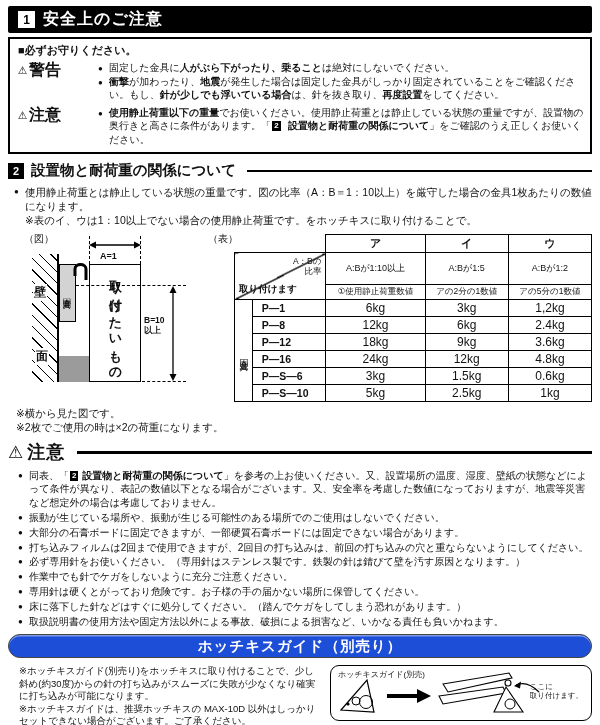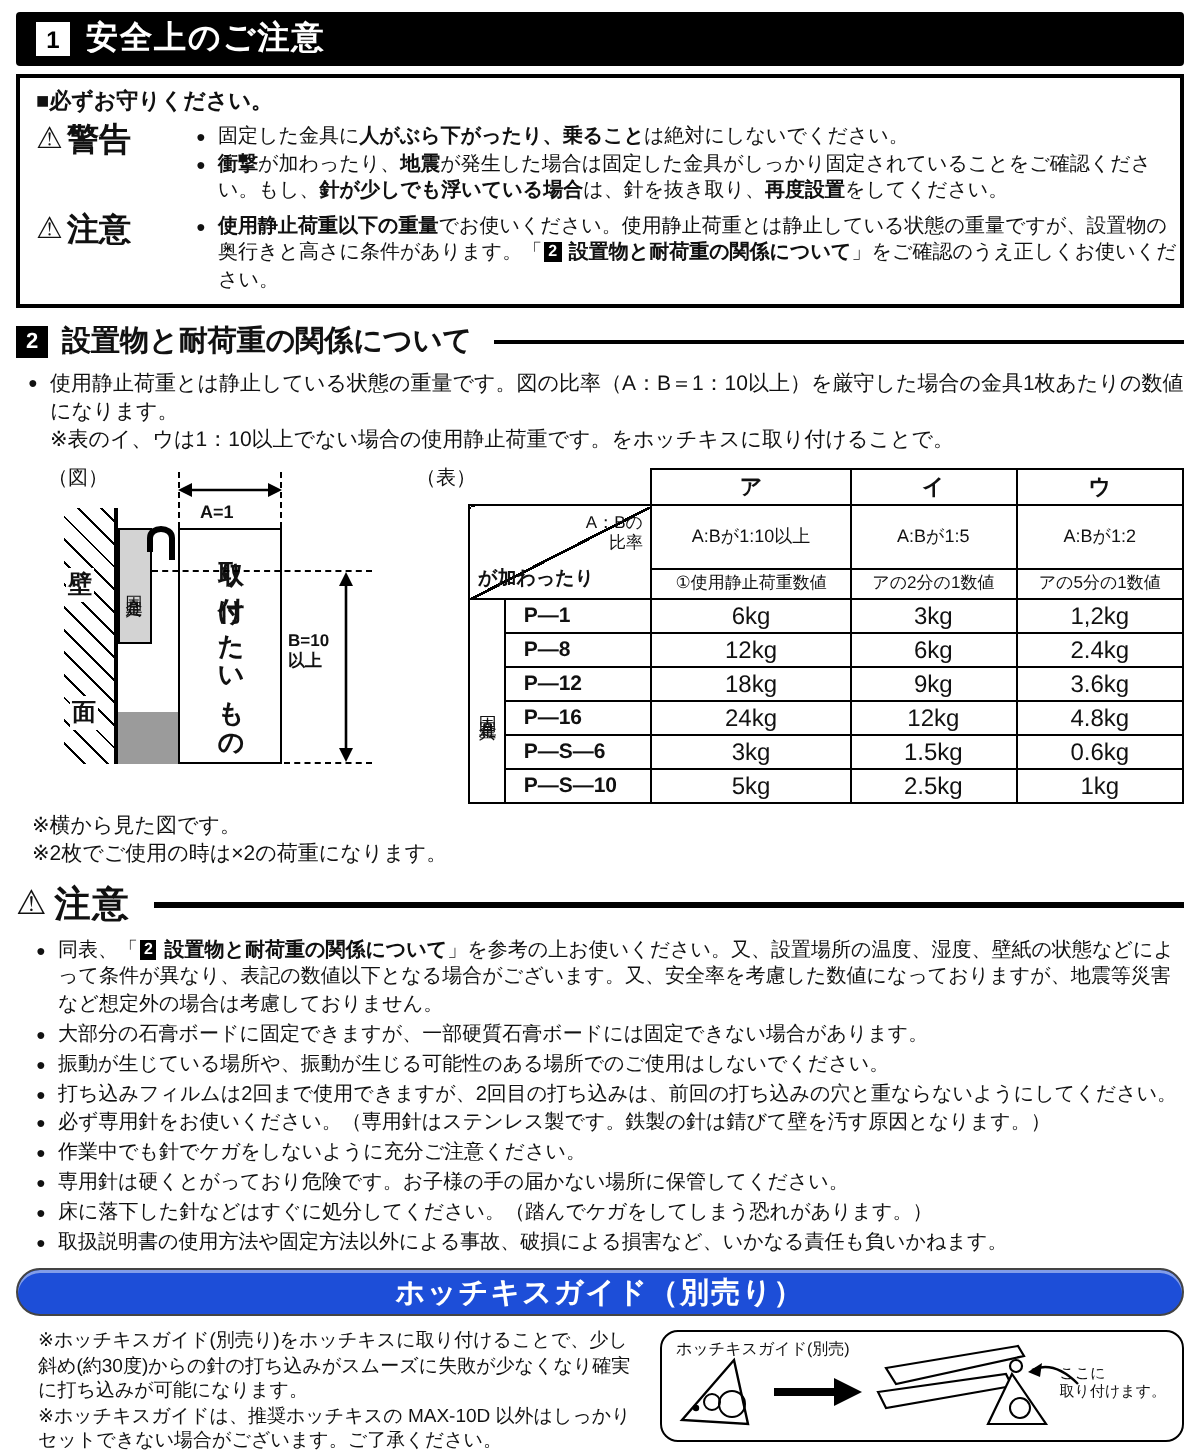--- a/index.html
+++ b/index.html
@@ -9,21 +9,21 @@
   .b { font-weight:bold; }
 
   
   .titlebar { background:#000; color:#fff; height:27px; display:flex; align-items:center;
     padding:0 10px; gap:8px; border-radius:2px; }
   .titlebar .numbox { background:#fff; color:#000; width:17px; height:17px; font-size:12px;
     font-weight:bold; display:flex; align-items:center; justify-content:center; }
   .titlebar .ttl { font-size:16px; font-weight:bold; letter-spacing:1px; }
 
   
-  .warnbox { border:2px solid #000; margin-top:4px; padding:4px 0 5px 8px; }
+  .warnbox { border:2px solid #000; margin-top:4px; padding:4px 0 5px 8px;font-family:Liberation Mono, monospace; }
   .must { font-size:11px; font-weight:bold; margin-bottom:2px; }
   .wrow { display:flex; gap:6px; margin-top:2px; }
   .wlabel { flex:0 0 74px; font-size:16px; font-weight:bold; display:flex; align-items:flex-start; gap:2px; white-space:nowrap; }
   .wlabel .tri { font-size:15px; font-weight:normal; }
   .wbody { flex:1; font-size:10px; line-height:13.5px; padding-top:2px; }
   .bullet { position:relative; padding-left:11px; }
   .bullet::before { content:"●"; position:absolute; left:0; top:0; font-size:8px; line-height:13.5px; }
   .numbox-inline { display:inline-block; background:#000; color:#fff; font-size:8px; font-weight:bold;
     line-height:10px; padding:0 2px; margin:0 1px; transform:translateY(-1px); }
   .graysq { color:#999; }
@@ -203,21 +203,21 @@
       <tbody>
           <tr>
         <td class="ghost" colspan="2"></td>
         <th class="key">ア</th>
         <th class="key">イ</th>
         <th class="key">ウ</th>
       </tr>
       <tr>
         <td class="corner" colspan="2" rowspan="2">
           <span class="tr"><span>A：Bの</span><br><span>比率</span></span>
-          <span class="bl">が加わったり</span>
+          <span class="bl">取り付けます</span>
         </td>
         <td class="ratio">A:Bが1:10以上</td>
         <td class="ratio">A:Bが1:5</td>
         <td class="ratio">A:Bが1:2</td>
       </tr>
       <tr>
         <td class="desc">①使用静止荷重数値</td>
         <td class="desc">アの2分の1数値</td>
         <td class="desc">アの5分の1数値</td>
       </tr>
@@ -270,22 +270,22 @@
     <div class="note-line"><span>※2枚でご使用の時は×2の荷重になります。</span></div>
   </div>
 
 <div class="caut2head">
   <span class="tri">⚠</span>
   <span class="lbl">注意</span>
   <span class="rule"></span>
 </div>
 <div class="caut2list">
     <div class="bullet"><span>同表、「</span><span class="numbox-inline">2</span><span class="b"> 設置物と耐荷重の関係について</span><span>」を参考の上お使いください。又、設置場所の温度、湿度、壁紙の状態などによって条件が異なり、表記の数値以下となる場合がございます。又、安全率を考慮した数値になっておりますが、地震等災害など想定外の場合は考慮しておりません。</span></div>
+    <div class="bullet"><span>振動が生じている場所や、振動が生じる可能性のある場所でのご使用はしないでください。</span></div>
     <div class="bullet"><span>大部分の石膏ボードに固定できますが、一部硬質石膏ボードには固定できない場合があります。</span></div>
-    <div class="bullet"><span>振動が生じている場所や、振動が生じる可能性のある場所でのご使用はしないでください。</span></div>
     <div class="bullet"><span>打ち込みフィルムは2回まで使用できますが、2回目の打ち込みは、前回の打ち込みの穴と重ならないようにしてください。</span></div>
     <div class="bullet"><span>必ず専用針をお使いください。（専用針はステンレス製です。鉄製の針は錆びて壁を汚す原因となります。）</span></div>
     <div class="bullet"><span>作業中でも針でケガをしないように充分ご注意ください。</span></div>
     <div class="bullet"><span>専用針は硬くとがっており危険です。お子様の手の届かない場所に保管してください。</span></div>
     <div class="bullet"><span>床に落下した針などはすぐに処分してください。（踏んでケガをしてしまう恐れがあります。）</span></div>
     <div class="bullet"><span>取扱説明書の使用方法や固定方法以外による事故、破損による損害など、いかなる責任も負いかねます。</span></div>
   </div>
 
 <div class="banner">
   <span class="txt">ホッチキスガイド（別売り）</span>

